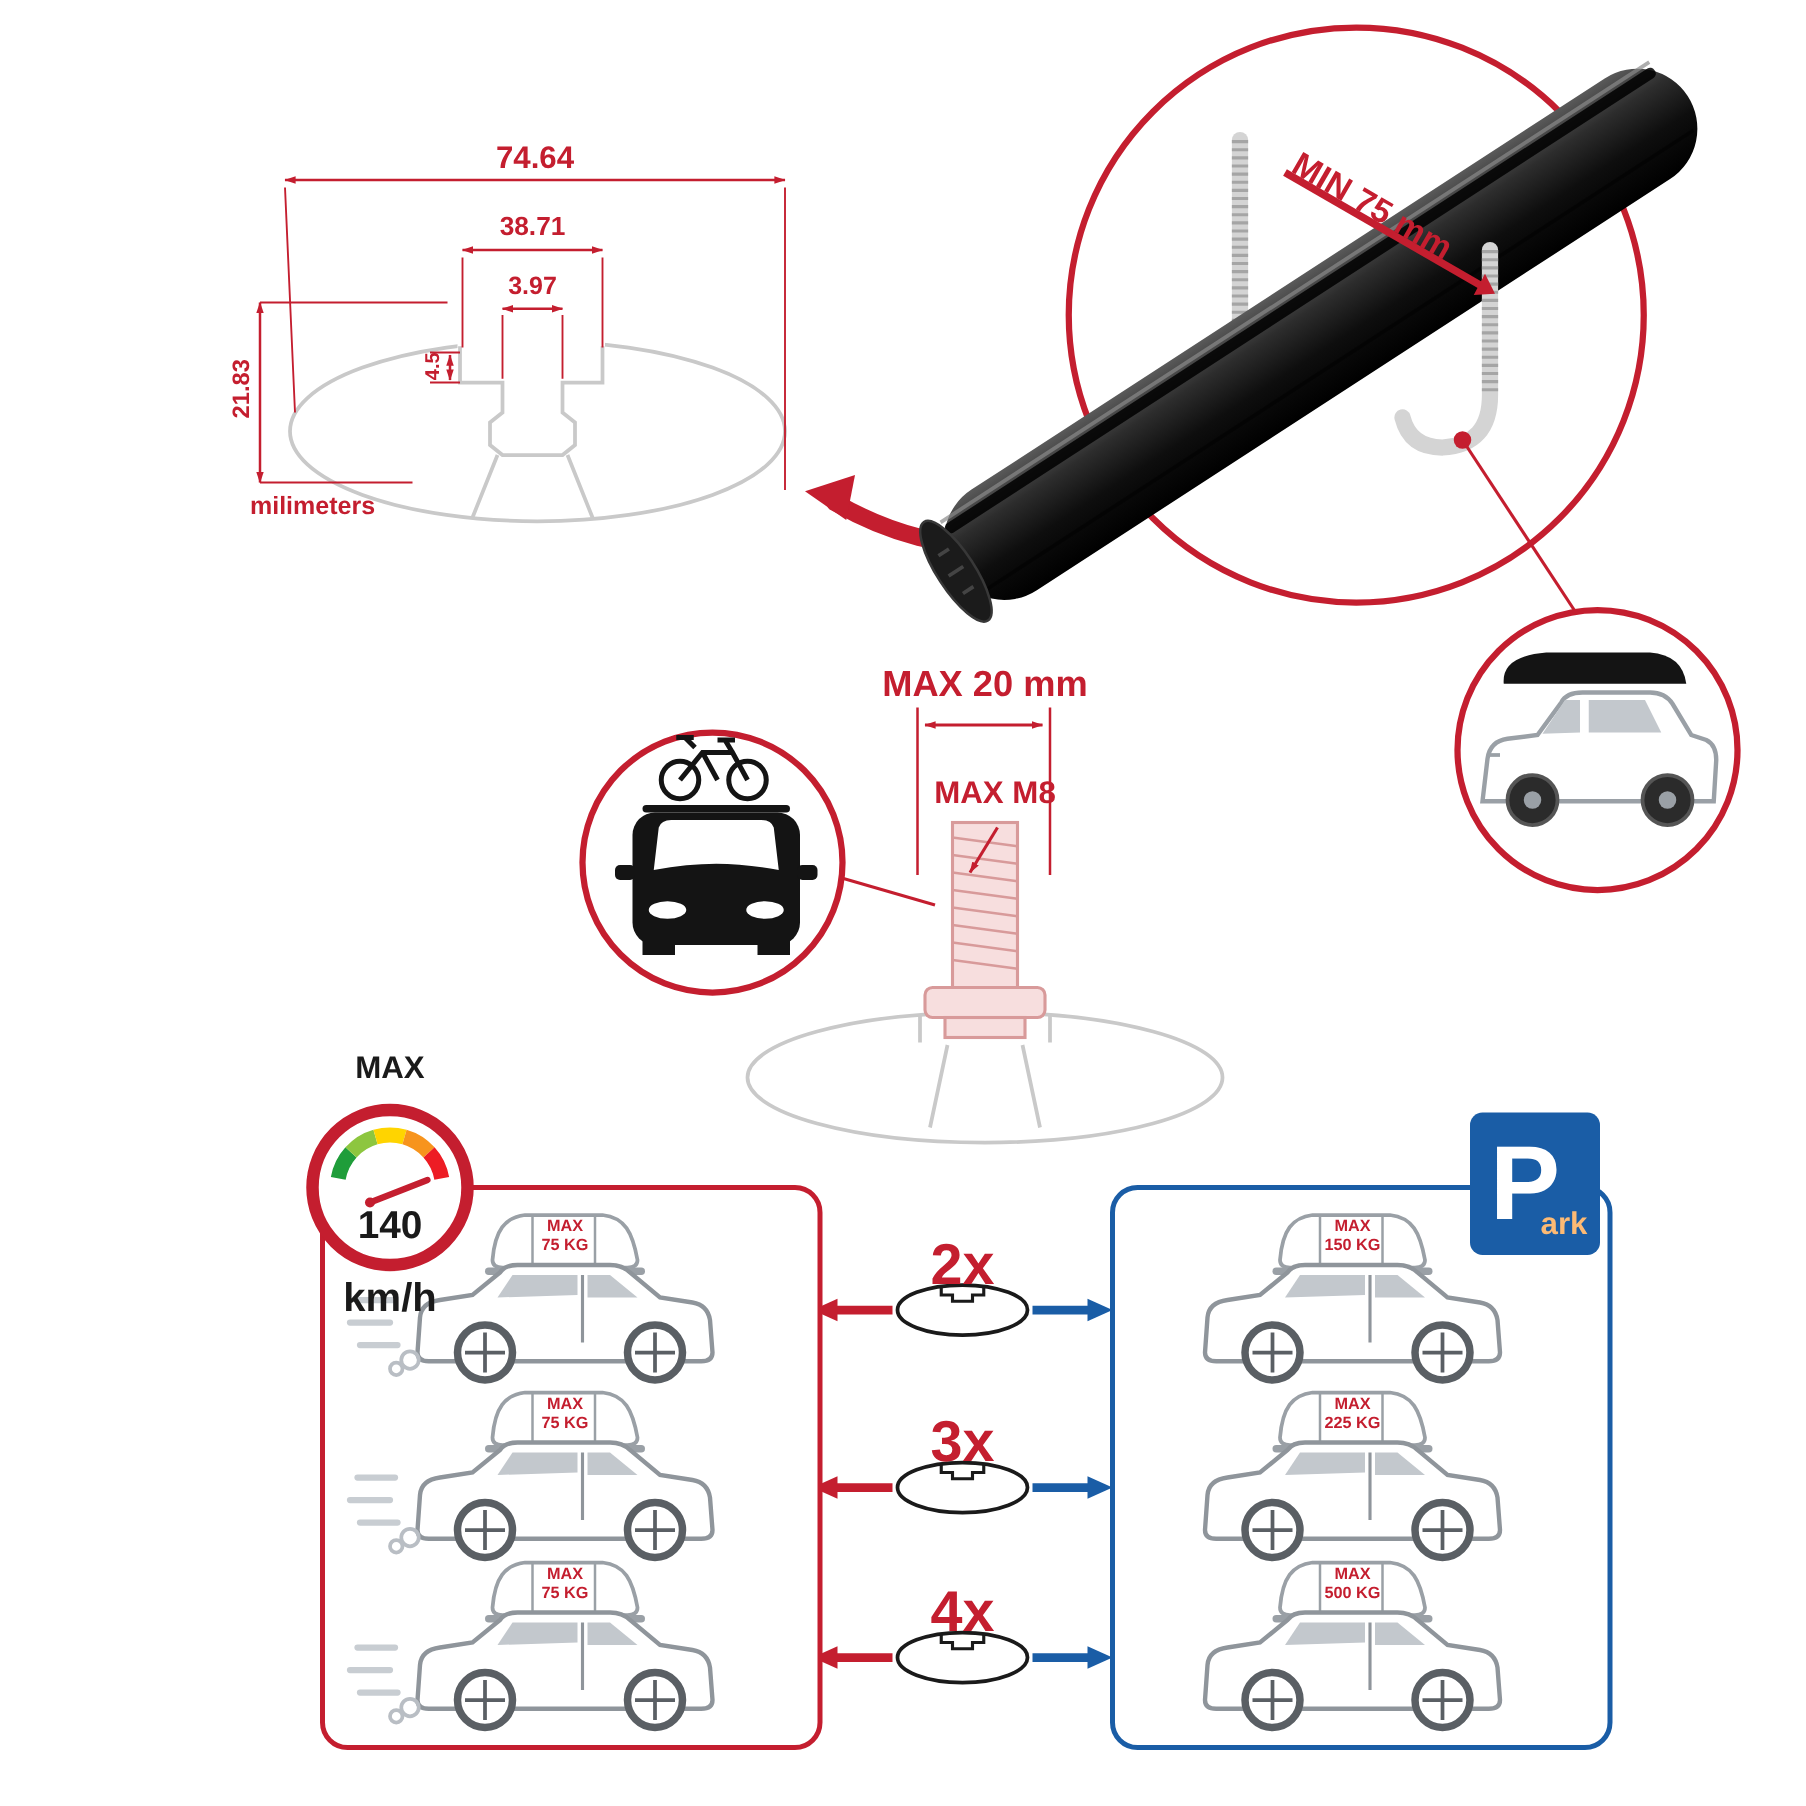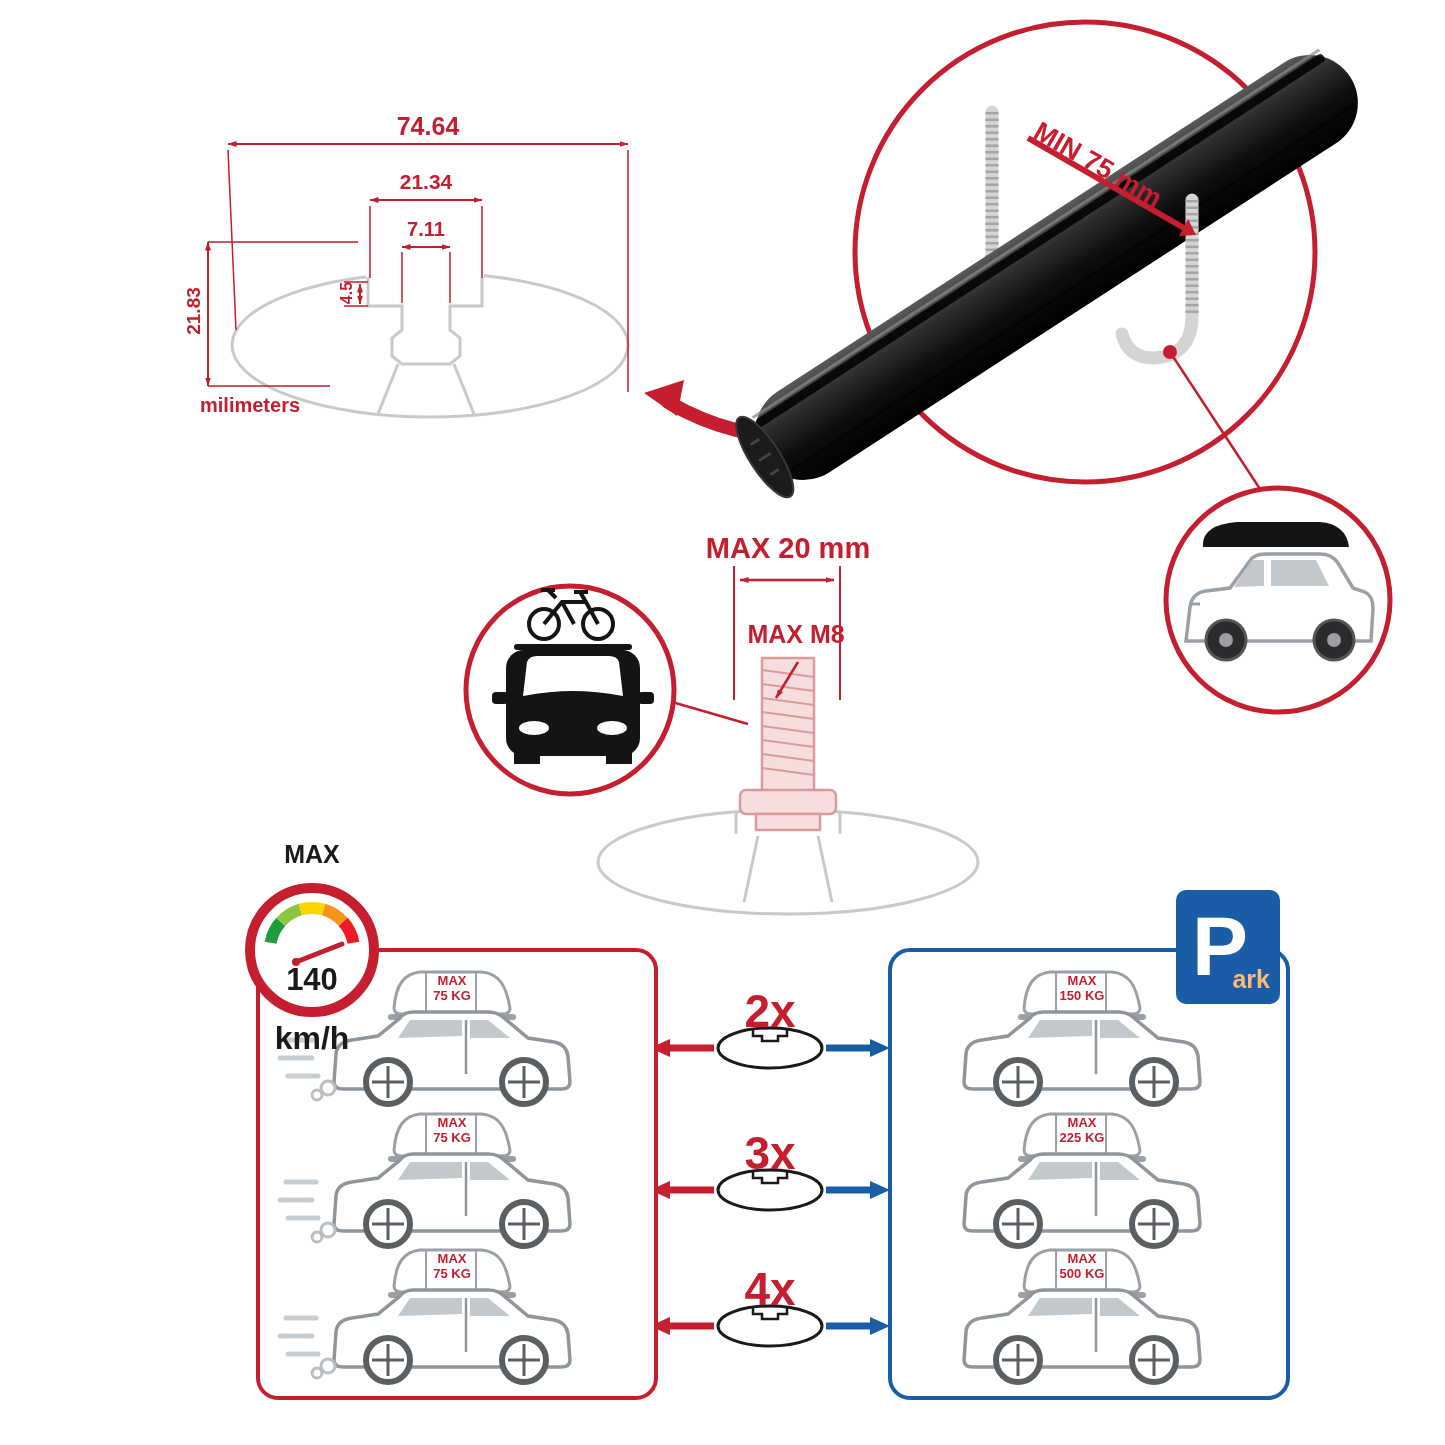--- a/index.html
+++ b/index.html
@@ -188,22 +188,22 @@
       <line x1="714" y1="1326" x2="668" y2="1326" stroke="#C41E2F" stroke-width="7"></line>
       <polygon points="650,1326 670,1317 670,1335" fill="#C41E2F"></polygon>
       <line x1="826" y1="1326" x2="872" y2="1326" stroke="#1A5DA6" stroke-width="7"></line>
       <polygon points="890,1326 870,1317 870,1335" fill="#1A5DA6"></polygon>
       <ellipse cx="770" cy="1326" rx="52" ry="20" fill="#fff" stroke="#1a1a1a" stroke-width="3"></ellipse>
       <path d="M753,1307 v7 h9 v5 h16 v-5 h9 v-7" stroke="#1a1a1a" stroke-width="2.5" fill="none"></path>
     </g>
   </svg>
 
   <div class="abs ctr red-txt z2" style="left:368px;top:112px;width:120px;font-size:25px">74.64</div>
-  <div class="abs ctr red-txt z2" style="left:366px;top:170px;width:120px;font-size:21px">21.34</div>
-  <div class="abs ctr red-txt z2" style="left:366px;top:218px;width:120px;font-size:20px">7.11</div>
+  <div class="abs ctr red-txt z2" style="left:366px;top:170px;width:120px;font-size:21px">38.71</div>
+  <div class="abs ctr red-txt z2" style="left:366px;top:218px;width:120px;font-size:20px">3.97</div>
   <div class="abs ctr red-txt rot90 z2" style="left:320px;top:284px;width:54px;font-size:16px">4.5</div>
   <div class="abs ctr red-txt rot90 z2" style="left:148px;top:300px;width:92px;font-size:19px">21.83</div>
   <div class="abs red-txt z2" style="left:200px;top:394px;width:160px;font-size:20px">milimeters</div>
 
   <div class="abs red-txt z2" style="left:1036px;top:114px;width:220px;font-size:27px;transform:rotate(30deg);transform-origin:left center">MIN 75 mm</div>
 
   <div class="abs ctr red-txt z2" style="left:700px;top:532px;width:176px;font-size:29px">MAX 20 mm</div>
   <div class="abs ctr red-txt z2" style="left:736px;top:620px;width:120px;font-size:25px">MAX M8</div>
 
   <div class="panel redb" style="left:256px;top:948px;width:394px;height:444px"></div>

